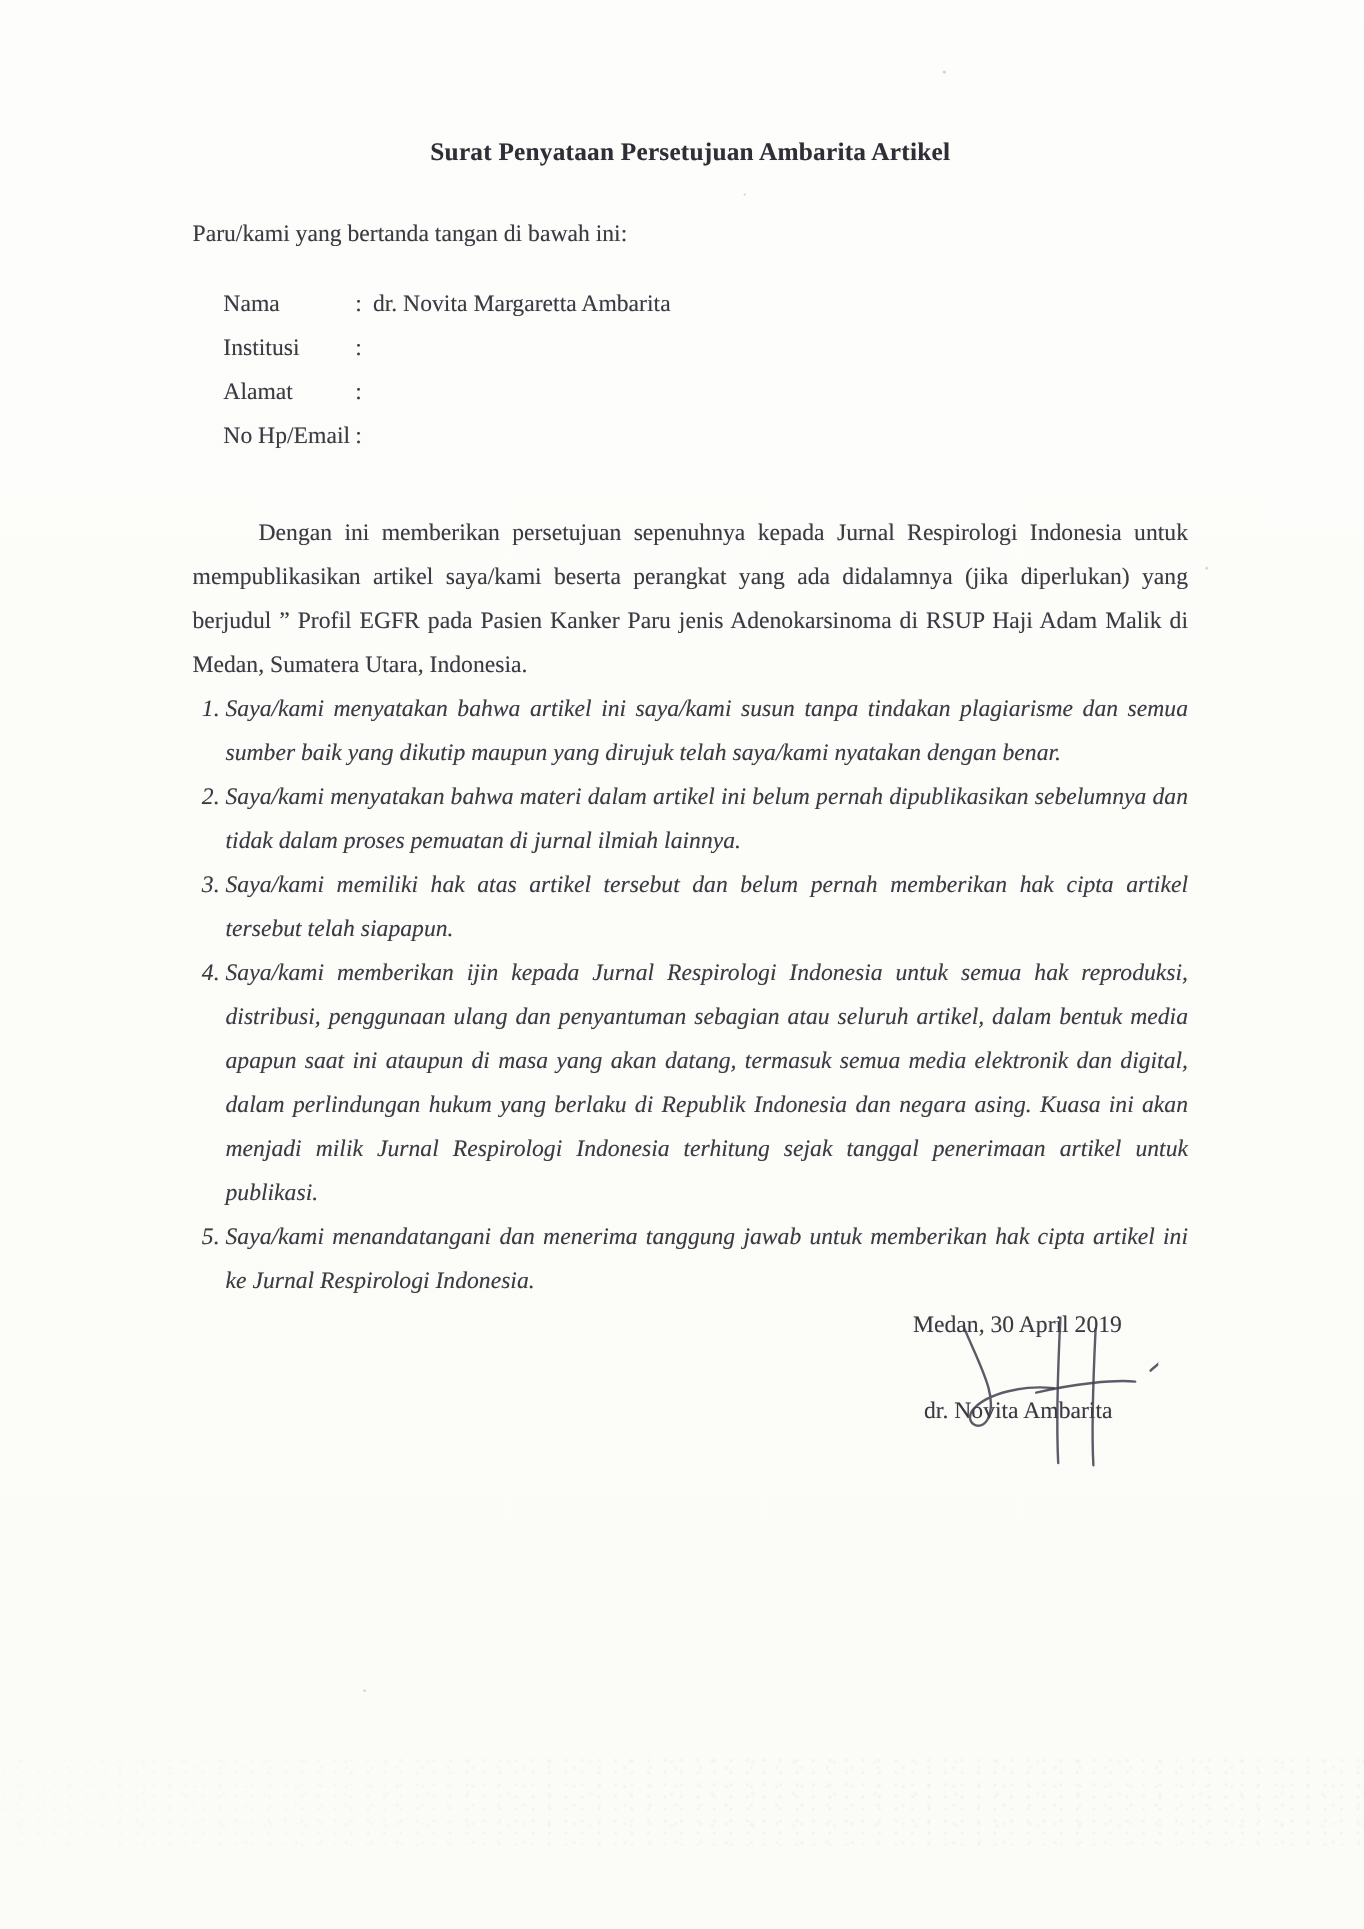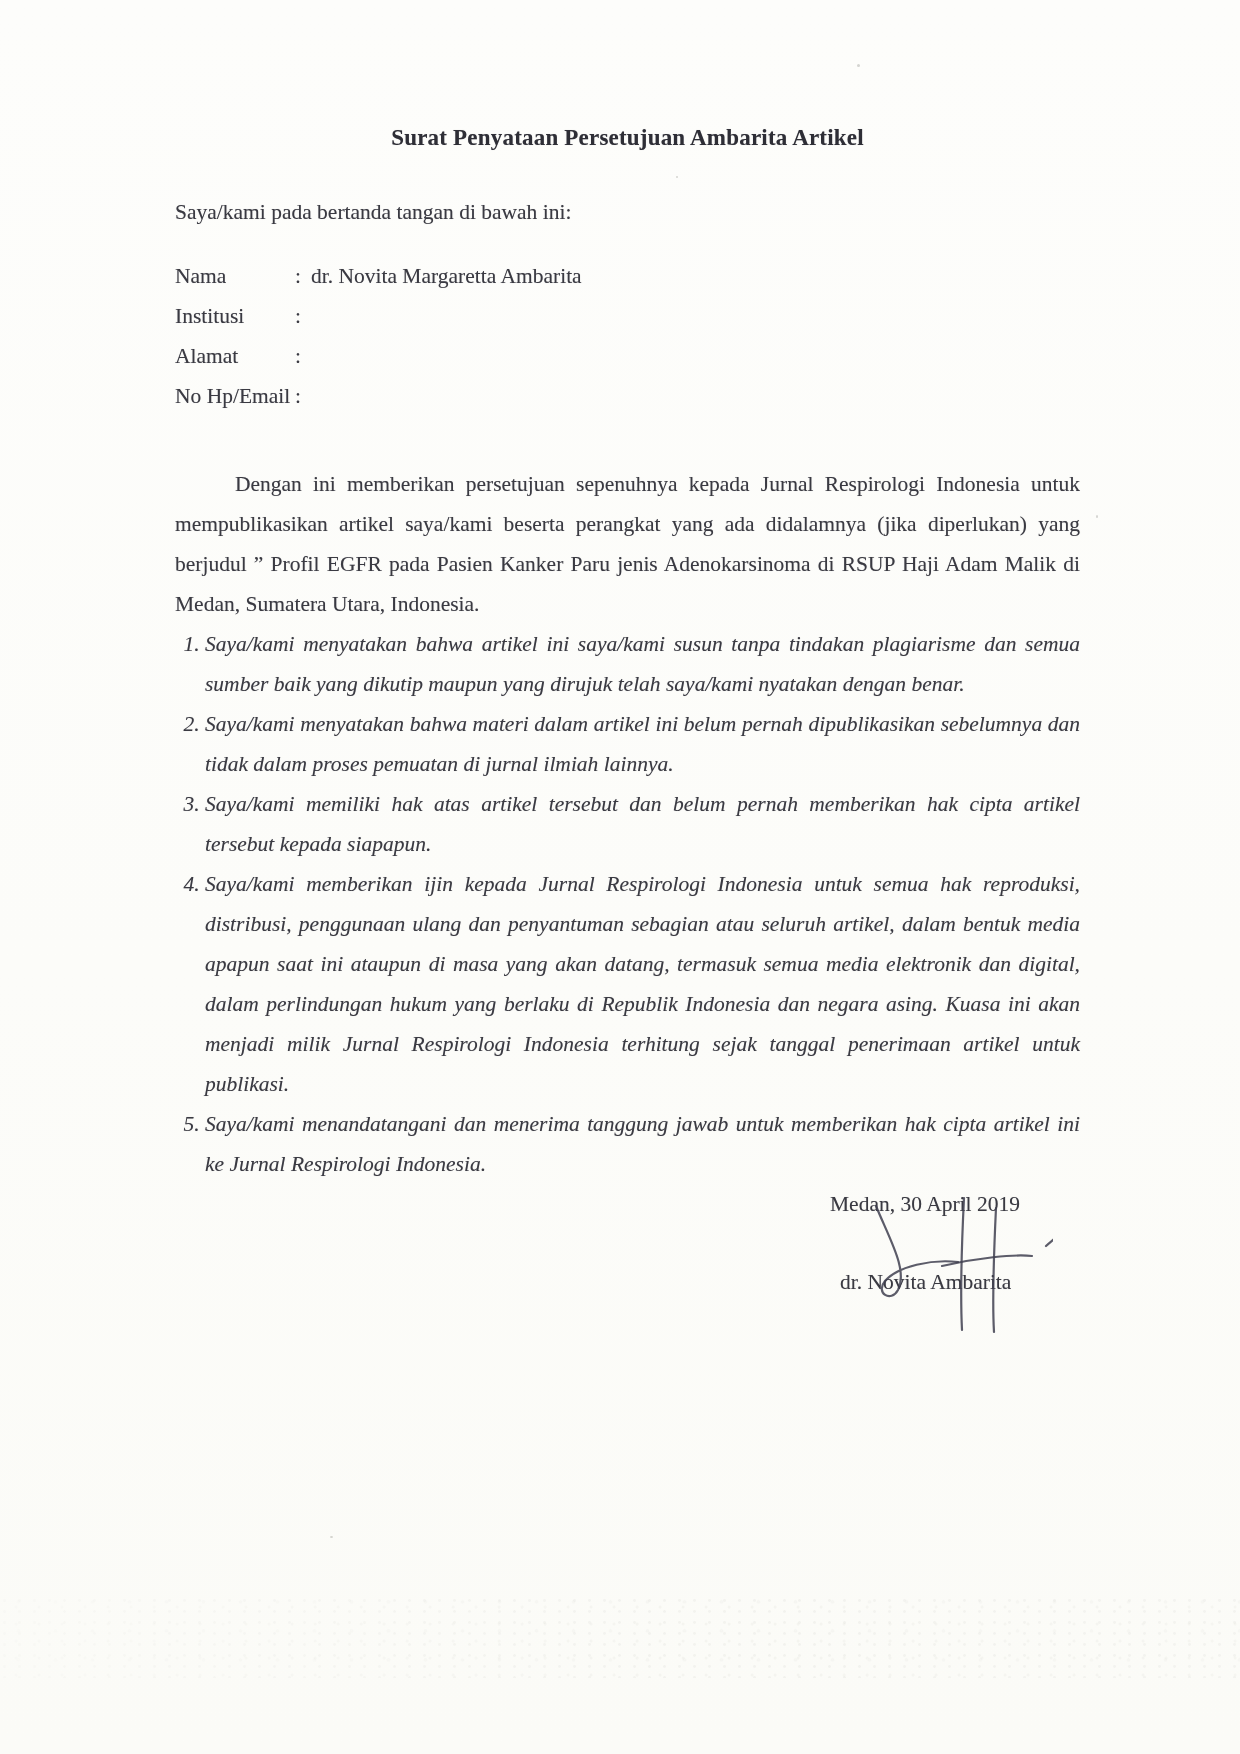--- a/index.html
+++ b/index.html
@@ -32,20 +32,21 @@
     font-weight: bold;
     text-align: center;
     color: #2e2e36;
     letter-spacing: 0.2px;
   }
   .intro {
     margin: 34px 0 0 0;
   }
   .fields {
     margin-top: 24px;
+    margin-left: 28px;
   }
   .frow {
     display: grid;
     grid-template-columns: 120px 16px 1fr;
     align-items: start;
   }
   .fvalue .v2:empty { display: none; }
   .para {
     margin: 48px 0 0 0;
     text-align: justify;
@@ -112,21 +113,21 @@
   }
 </style>
 </head>
 <body>
 
 <div class="sheet">
   <div class="content">
 
     <h1 class="title">Surat Penyataan Persetujuan Ambarita Artikel</h1>
 
-    <p class="intro">Saya/kami pada bertanda tangan di bawah ini:</p>
+    <p class="intro">Paru/kami yang bertanda tangan di bawah ini:</p>
 
     <div class="fields">
       <div class="frow">
         <span class="flabel">Nama</span>
         <span class="fcolon">:</span>
         <span class="fvalue">
           <span class="v1">dr. Novita Margaretta Ambarita</span>
           
         </span>
       </div>
@@ -143,21 +144,21 @@
         <span class="fcolon">:</span>
       </div>
     </div>
 
     <p class="para">Dengan ini memberikan persetujuan sepenuhnya kepada Jurnal Respirologi Indonesia untuk mempublikasikan artikel saya/kami beserta perangkat yang ada didalamnya (jika diperlukan) yang berjudul ” Profil EGFR pada Pasien Kanker Paru jenis Adenokarsinoma di RSUP Haji Adam Malik di Medan, Sumatera Utara, Indonesia.</p>
 
 
     <ol class="statements">
       <li>Saya/kami menyatakan bahwa artikel ini saya/kami susun tanpa tindakan plagiarisme dan semua sumber baik yang dikutip maupun yang dirujuk telah saya/kami nyatakan dengan benar.</li>
       <li>Saya/kami menyatakan bahwa materi dalam artikel ini belum pernah dipublikasikan sebelumnya dan tidak dalam proses pemuatan di jurnal ilmiah lainnya.</li>
-      <li>Saya/kami memiliki hak atas artikel tersebut dan belum pernah memberikan hak cipta artikel tersebut kepada siapapun.</li>
+      <li>Saya/kami memiliki hak atas artikel tersebut dan belum pernah memberikan hak cipta artikel tersebut telah siapapun.</li>
       <li>Saya/kami memberikan ijin kepada Jurnal Respirologi Indonesia untuk semua hak reproduksi, distribusi, penggunaan ulang dan penyantuman sebagian atau seluruh artikel, dalam bentuk media apapun saat ini ataupun di masa yang akan datang, termasuk semua media elektronik dan digital, dalam perlindungan hukum yang berlaku di Republik Indonesia dan negara asing. Kuasa ini akan menjadi milik Jurnal Respirologi Indonesia terhitung sejak tanggal penerimaan artikel untuk publikasi.</li>
       <li>Saya/kami menandatangani dan menerima tanggung jawab untuk memberikan hak cipta artikel ini ke Jurnal Respirologi Indonesia.</li>
     </ol>
 
     <div class="sig-block">
       <div class="sig-date">Medan, 30 April 2019</div>
       <svg class="sig-mark" viewBox="0 0 205 138" aria-hidden="true">
         <path d="M28,10 C42,44 60,74 50,94 C43,107 27,97 37,85 C50,70 84,63 110,66"></path>
         <path d="M116,2 C114,42 112,94 114,134"></path>
         <path d="M148,12 C146,54 144,102 146,136"></path>

